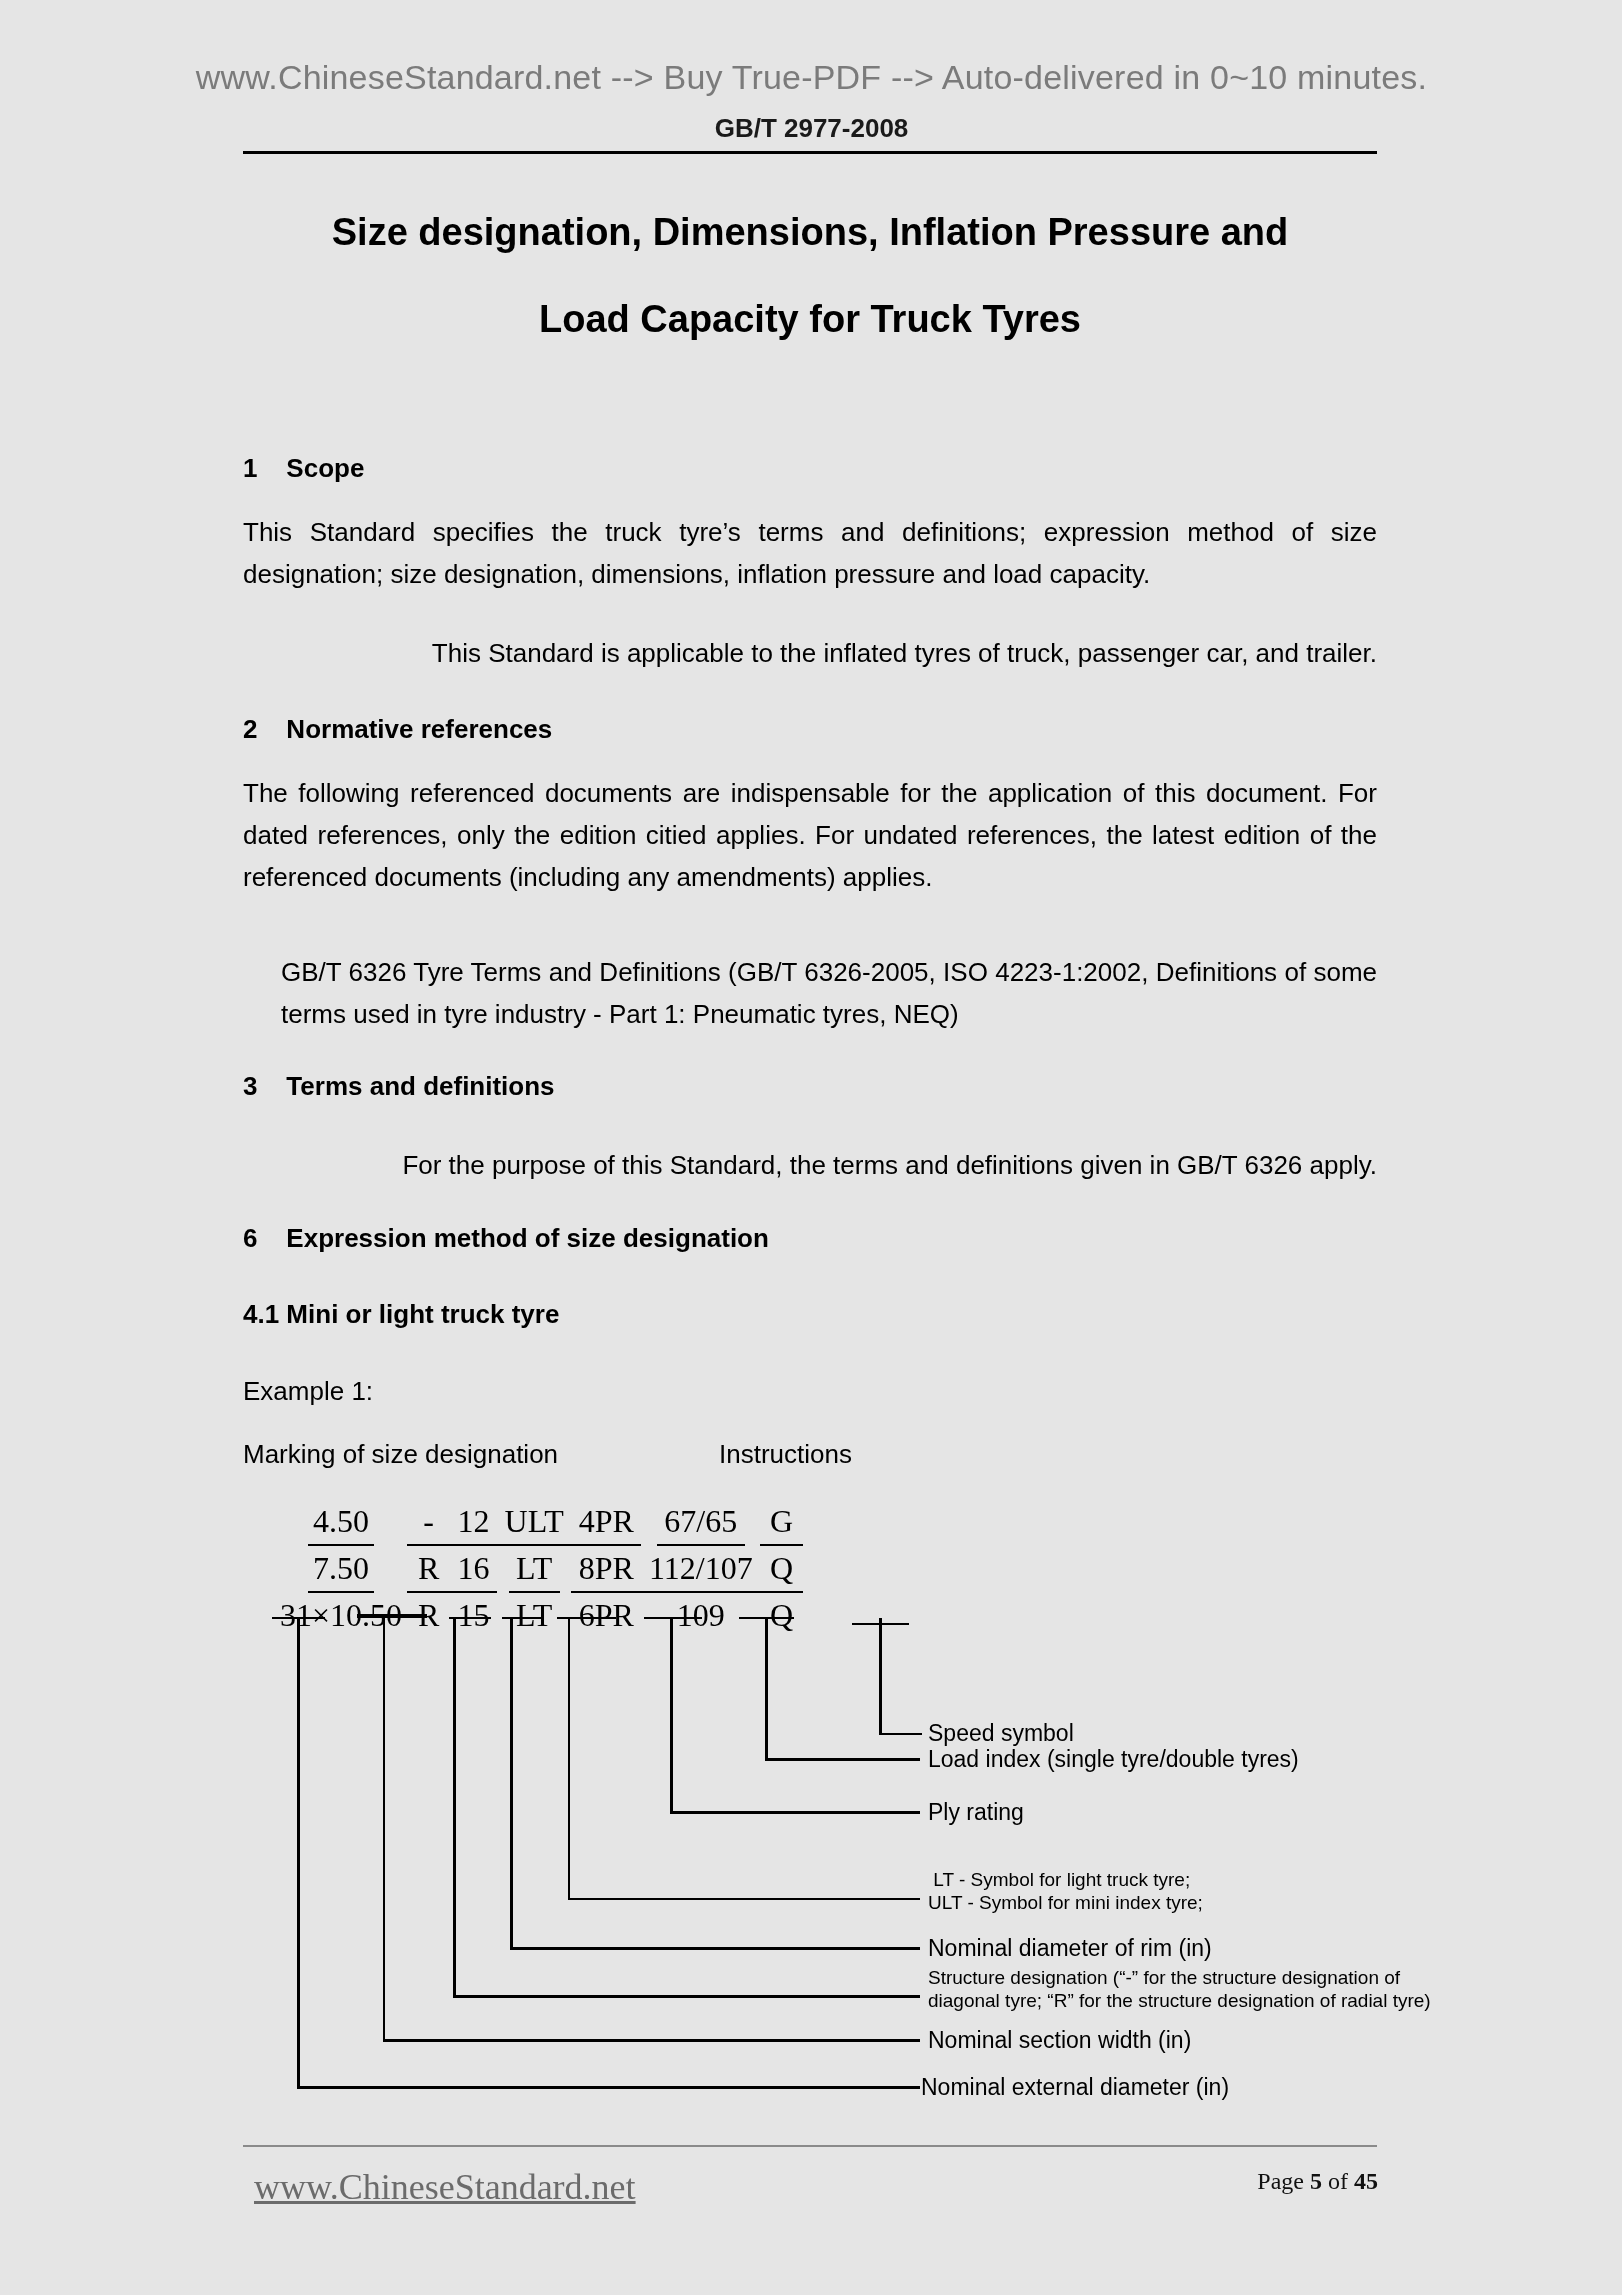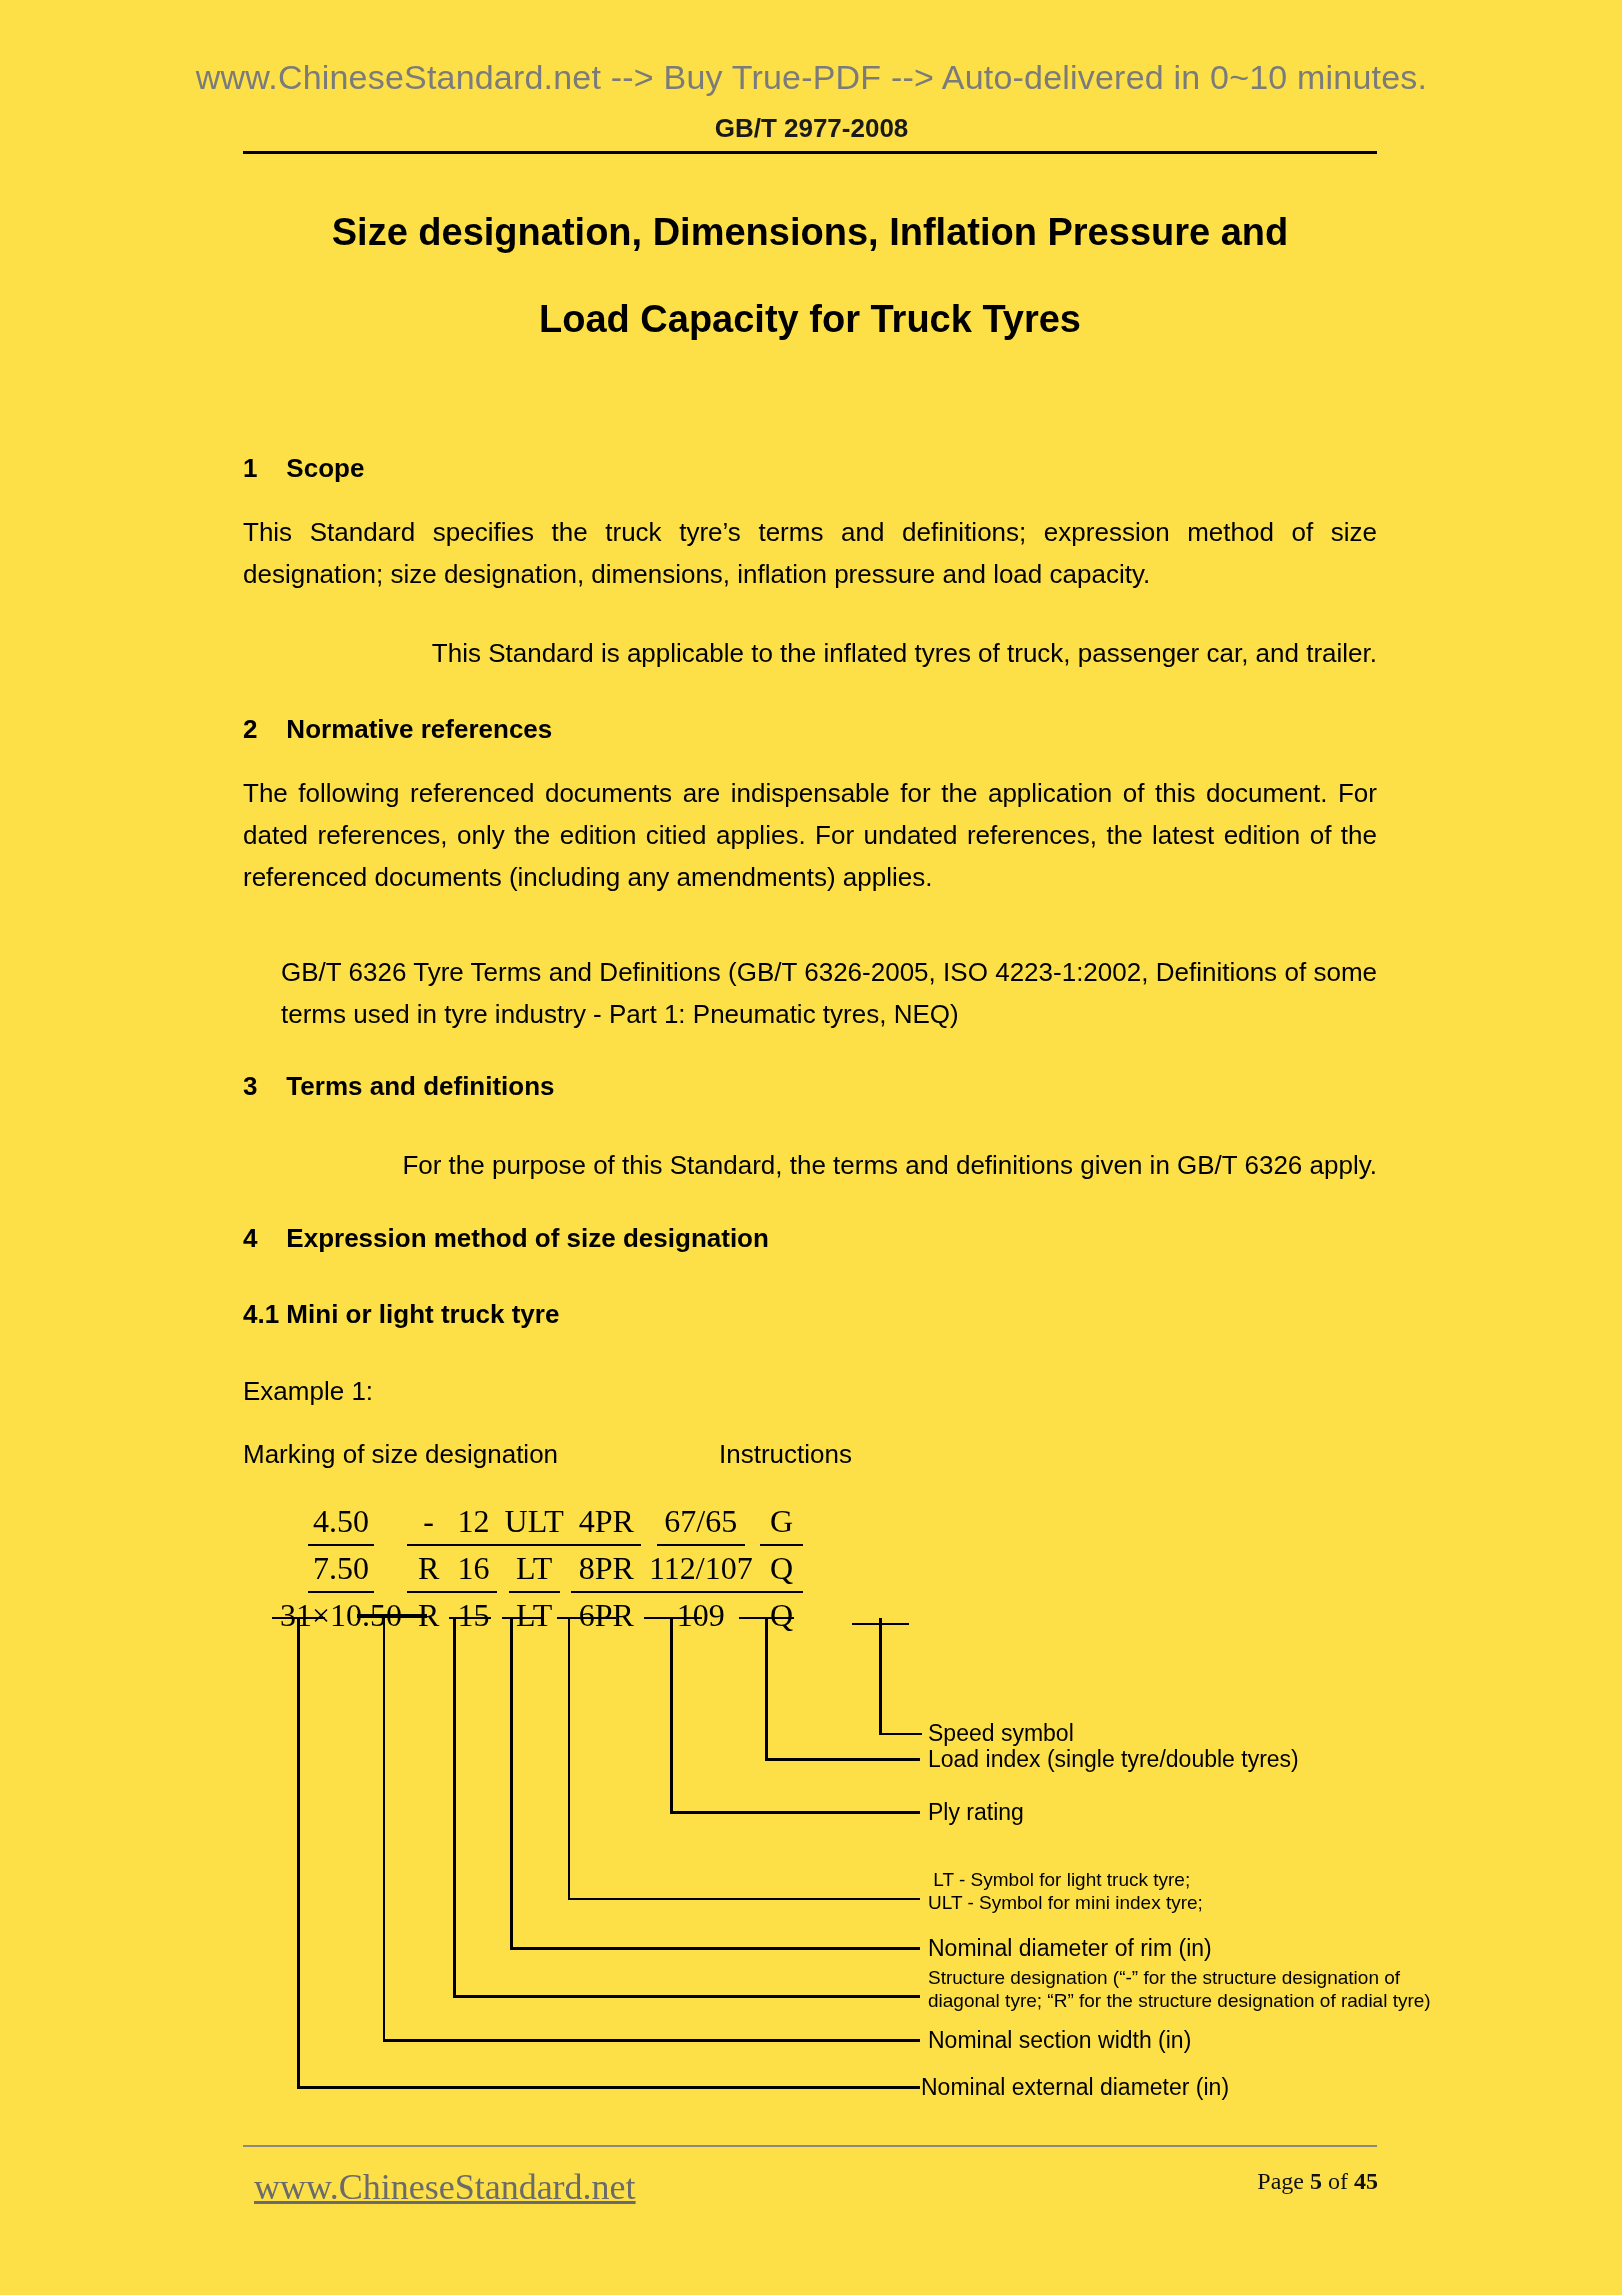--- a/index.html
+++ b/index.html
@@ -14,21 +14,21 @@
     font-family: "Liberation Sans", sans-serif;
     color: #000000;
     overflow: hidden;
   }
 
   .page {
     position: absolute;
     left: 0; top: 0;
     width: 1623px;
     height: 2295px;
-    background: #fde047;
+    background: #e5e5e5;
   }
 
   
   .wm-line {
     position: absolute;
     left: 0; top: 58px;
     width: 1623px;
     text-align: center;
     font-size: 34px;
     color: #7b7b7b;
@@ -196,21 +196,21 @@
   <div class="para" style="top:511px">This Standard specifies the truck tyre’s terms and definitions; expression method of size designation; size designation, dimensions, inflation pressure and load capacity.</div>
   <div class="para nojust" style="top:632px">This Standard is applicable to the inflated tyres of truck, passenger car, and trailer.</div>
 
   <div class="h2" style="top:714px">2    Normative references</div>
   <div class="para" style="top:772px">The following referenced documents are indispensable for the application of this document. For dated references, only the edition citied applies. For undated references, the latest edition of the referenced documents (including any amendments) applies.</div>
   <div class="para indent" style="top:951px">GB/T 6326    Tyre Terms and Definitions (GB/T 6326-2005, ISO 4223-1:2002, Definitions of some terms used in tyre industry - Part 1: Pneumatic tyres, NEQ)</div>
 
   <div class="h2" style="top:1071px">3    Terms and definitions</div>
   <div class="para nojust" style="top:1144px">For the purpose of this Standard, the terms and definitions given in GB/T 6326 apply.</div>
 
-  <div class="h2" style="top:1223px">4    Expression method of size designation</div>
+  <div class="h2" style="top:1223px">6    Expression method of size designation</div>
   <div class="h3" style="top:1299px">4.1 Mini or light truck tyre</div>
   <div class="plain" style="top:1376px">Example 1:</div>
 
   <div class="diagram">
 
     <div class="dg-head" style="left:243px; top:1439px">Marking of size designation</div>
     <div class="dg-head" style="left:719px; top:1439px">Instructions</div>
 
     <table class="mk-table">
       <tbody>

